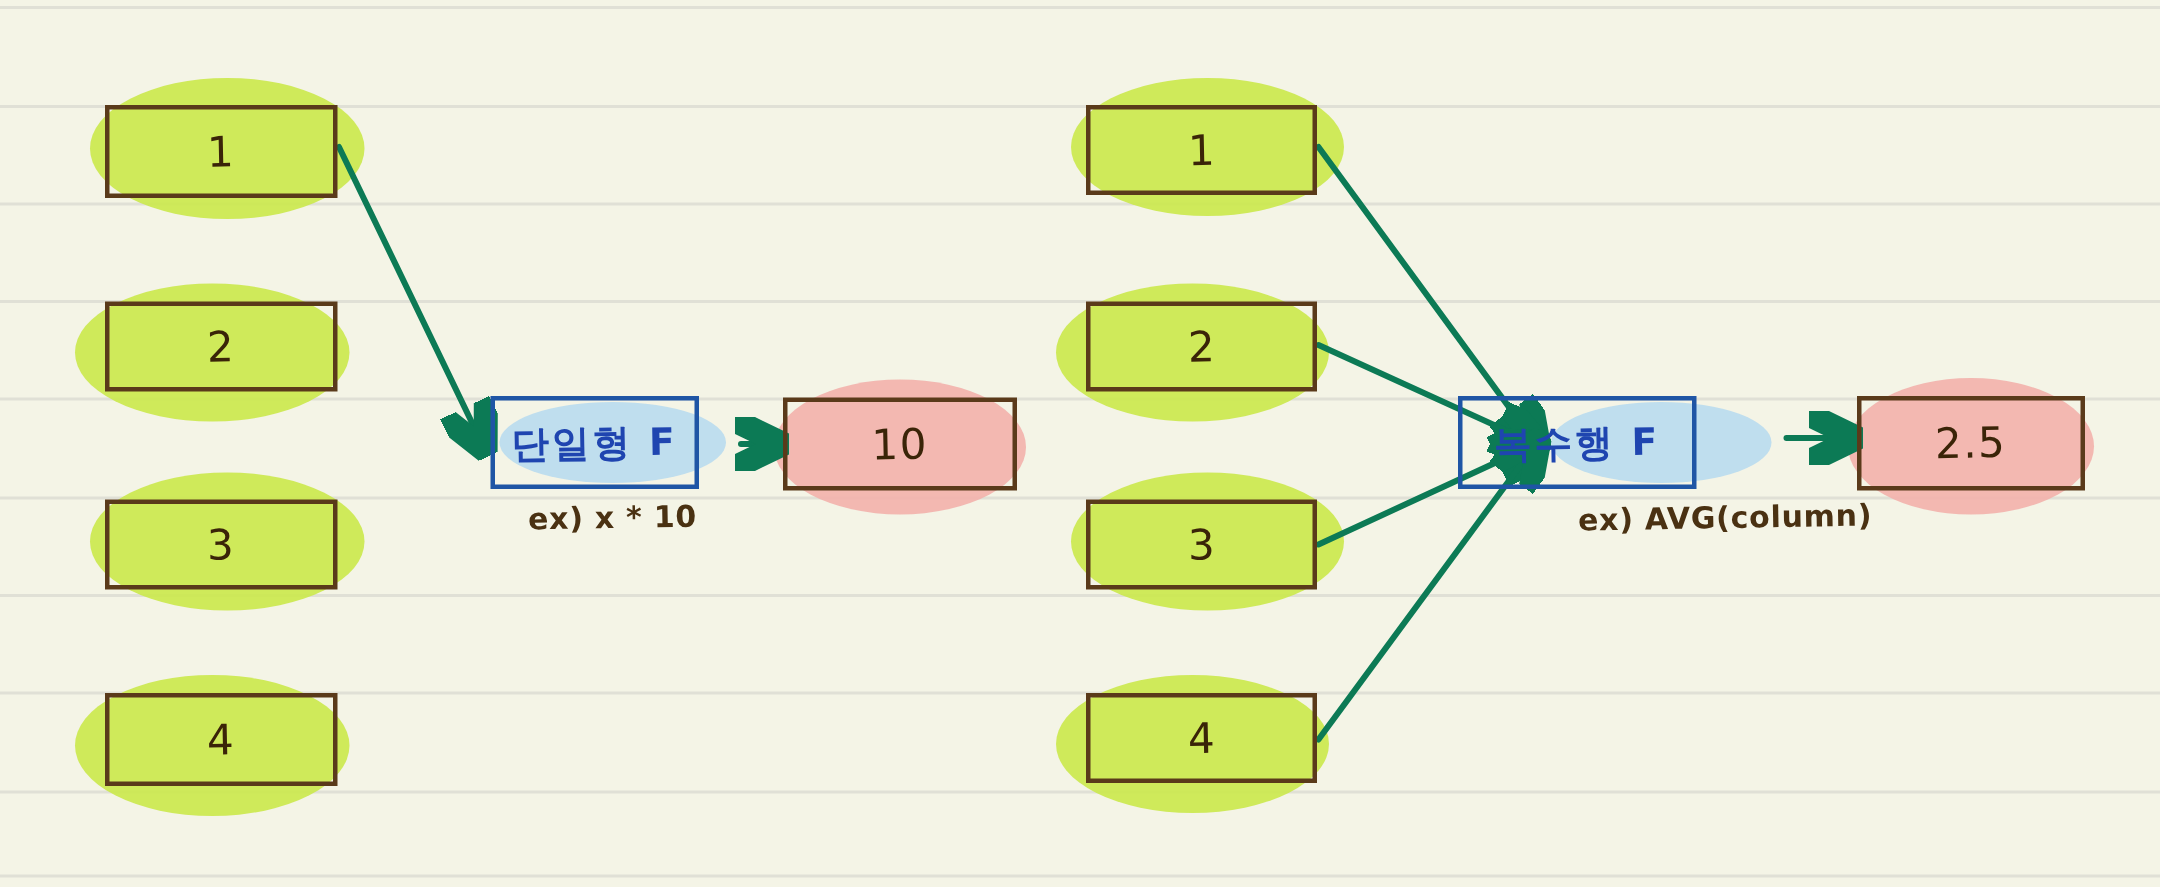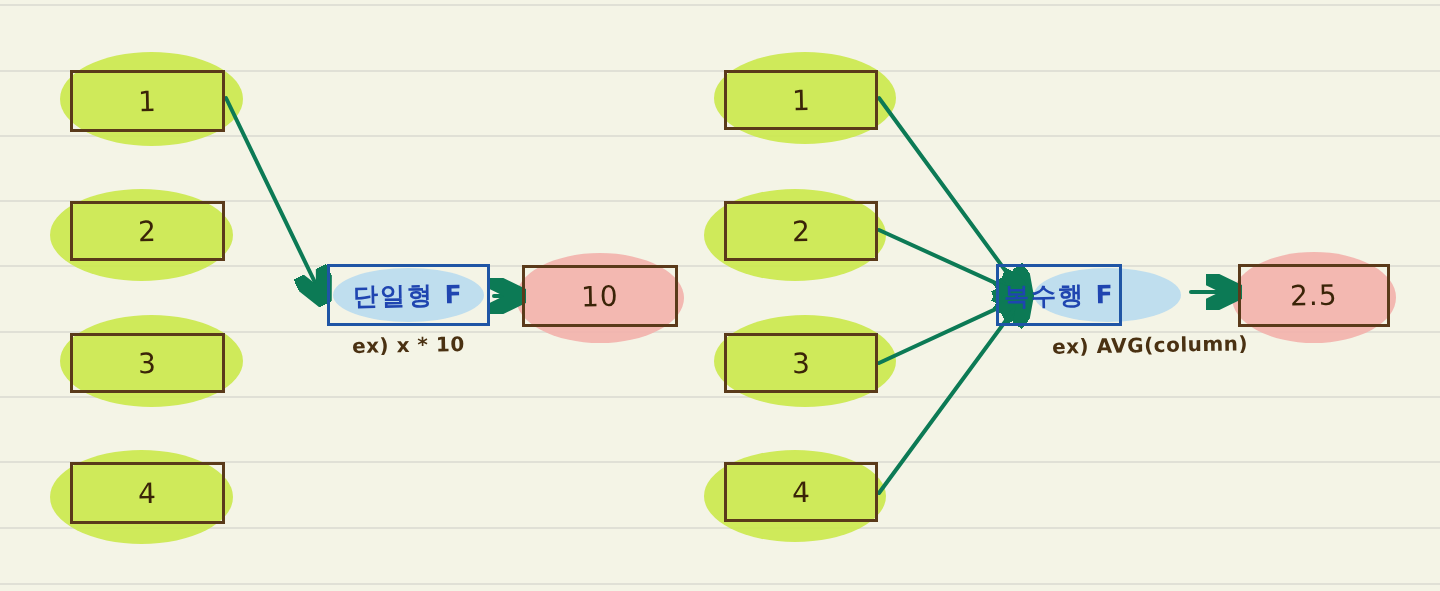--- a/index.html
+++ b/index.html
@@ -148,21 +148,21 @@
         <span class="box-label">2</span>
       </div>
       <div class="box brown" style="left: 70px; top: 333px; width: 155px; height: 60px;">
         <span class="box-label">3</span>
       </div>
       <div class="box brown" style="left: 70px; top: 462px; width: 155px; height: 62px;">
         <span class="box-label">4</span>
       </div>
     </div>
 
-  <div class="box bluebox" id="single-row-fn" style="left: 327px; top: 264px; width: 163px; height: 62px;">
+  <div class="box bluebox" id="single-row-fn" style="left: 327px; top: 264px; width: 139px; height: 62px;">
     <span class="box-label han">단일형 F</span>
   </div>
   <div class="annot" id="single-row-note" style="left: 352px; top: 333px;">ex) x * 10</div>
 
   <div class="box brown" id="single-row-out" style="left: 522px; top: 265px; width: 156px; height: 62px;">
     <span class="box-label">10</span>
   </div>
 
   <div id="multi-row-inputs">
       <div class="box brown" style="left: 724px; top: 70px; width: 154px; height: 60px;">
@@ -172,21 +172,21 @@
         <span class="box-label">2</span>
       </div>
       <div class="box brown" style="left: 724px; top: 333px; width: 154px; height: 60px;">
         <span class="box-label">3</span>
       </div>
       <div class="box brown" style="left: 724px; top: 462px; width: 154px; height: 60px;">
         <span class="box-label">4</span>
       </div>
     </div>
 
-  <div class="box bluebox" id="multi-row-fn" style="left: 996px; top: 264px; width: 126px; height: 62px;">
+  <div class="box bluebox" id="multi-row-fn" style="left: 972px; top: 264px; width: 159px; height: 62px;">
     <span class="box-label han">복수행 F</span>
   </div>
   <div class="annot" id="multi-row-note" style="left: 1052px; top: 333px;">ex) AVG(column)</div>
 
   <div class="box brown" id="multi-row-out" style="left: 1238px; top: 264px; width: 152px; height: 63px;">
     <span class="box-label">2.5</span>
   </div>
 
 </div>
 

